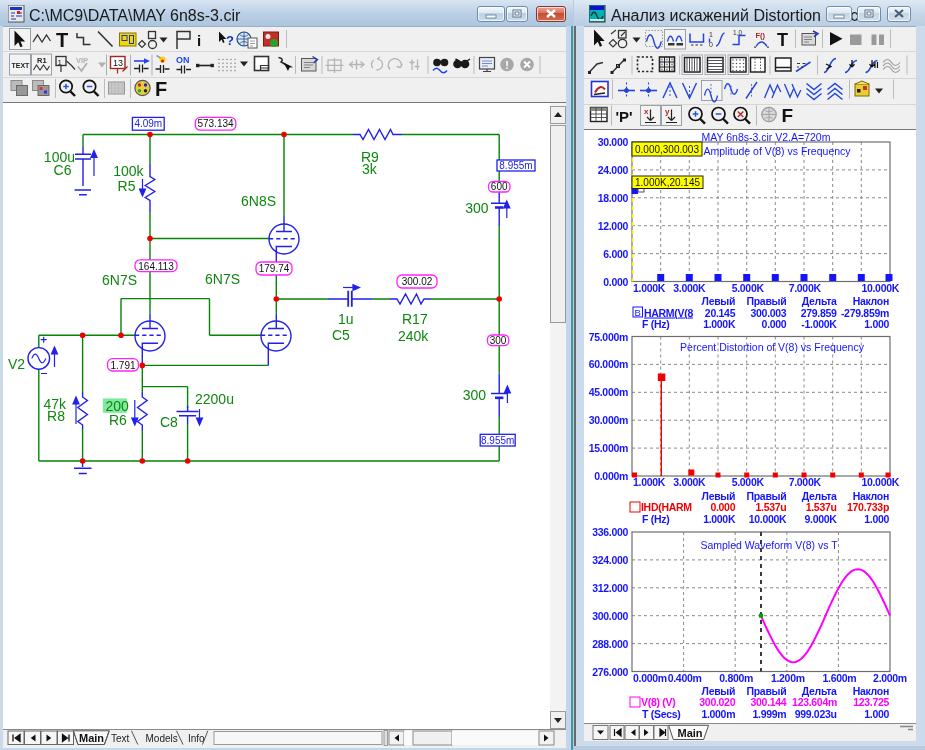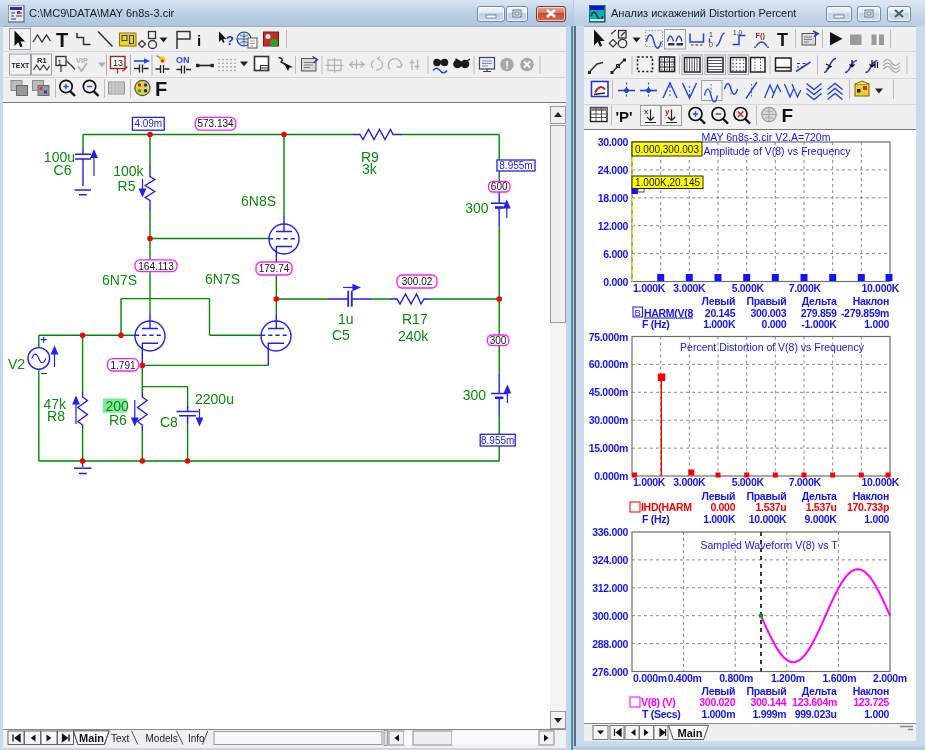--- a/index.html
+++ b/index.html
@@ -1,20 +1,20 @@
 <!DOCTYPE html>
 <html><head>
 <meta charset="utf-8">
 <style>
 html,body{margin:0;padding:0;width:925px;height:750px;overflow:hidden;background:#b7cce1;font-family:"Liberation Sans",sans-serif;}
 .abs{position:absolute;}
 #lwin{position:absolute;left:0;top:0;width:573px;height:750px;}
 #rwin{position:absolute;left:574px;top:0;width:351px;height:746px;}
 .titlebar{position:absolute;left:0;top:0;right:0;height:26px;background:linear-gradient(#d8e4f2,#b9cfe6 55%,#adc6de);border-bottom:1px solid #9ab0c8;}
-.titletext{position:absolute;top:7px;font-size:11px;color:#1a1a1a;white-space:nowrap;}
+.titletext{position:absolute;top:7px;font-size:16px;color:#1a1a1a;white-space:nowrap;}
 .capbtn{position:absolute;top:6px;height:14px;border:1px solid #6e8dad;border-radius:3px;background:linear-gradient(#f4f8fb,#dce8f2 45%,#bfd2e4 46%,#cadcee);box-shadow:inset 0 0 0 1px rgba(255,255,255,.7);}
 .capbtn.red{background:linear-gradient(#e8a598,#d9705a 45%,#c44e35 46%,#cf6c50);border-color:#8e3325;}
 .toolbars{position:absolute;background:#f0f0f0;}
 .rowline{position:absolute;left:0;right:0;height:1px;background:#d6d6d6;}
 svg{display:block;}
 svg text{font-family:"Liberation Sans",sans-serif;}
 .sb{position:absolute;background:#f3f3f3;}
 .sbbtn{position:absolute;background:#f0f0f0;border:1px solid #9a9a9a;box-sizing:border-box;}
 </style>
 </head>

